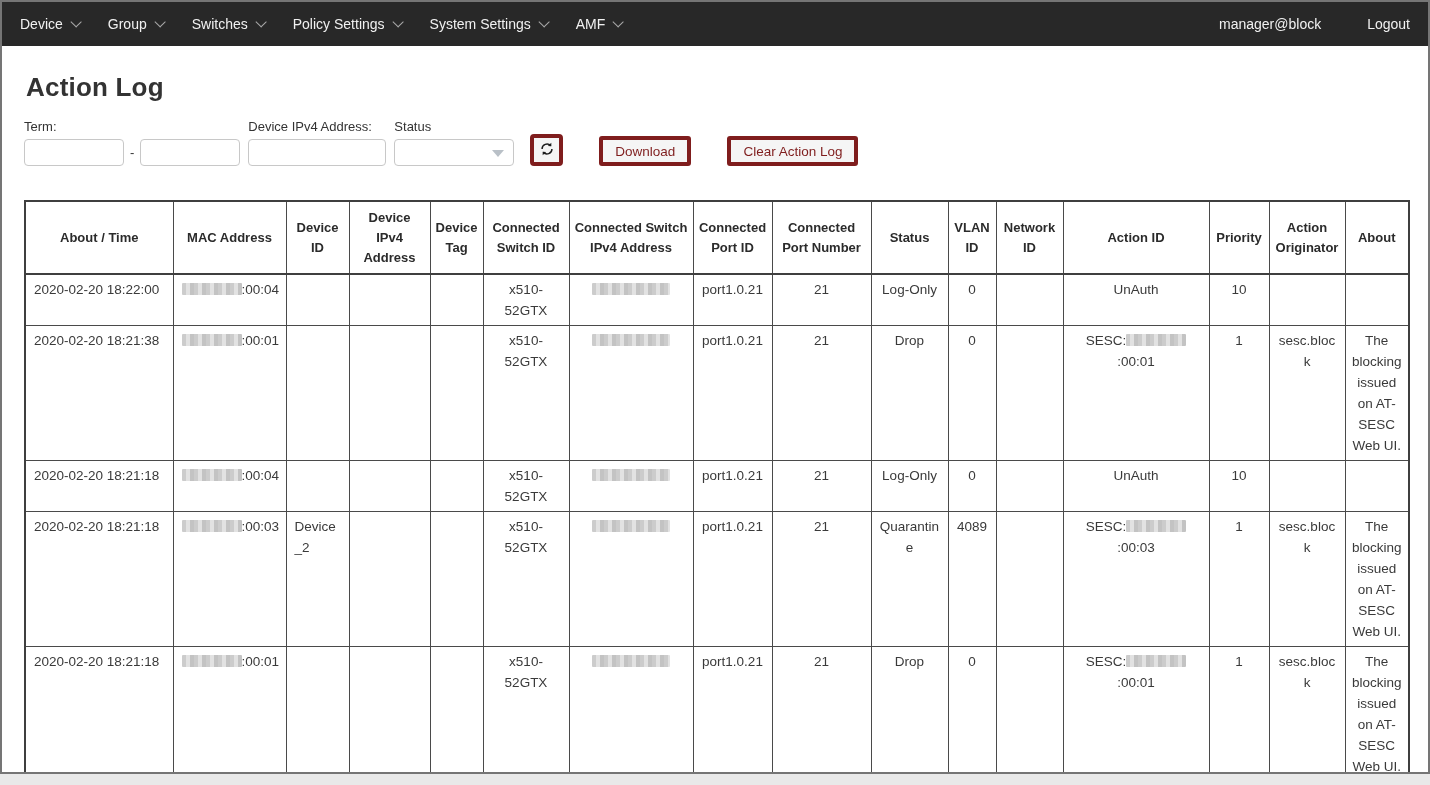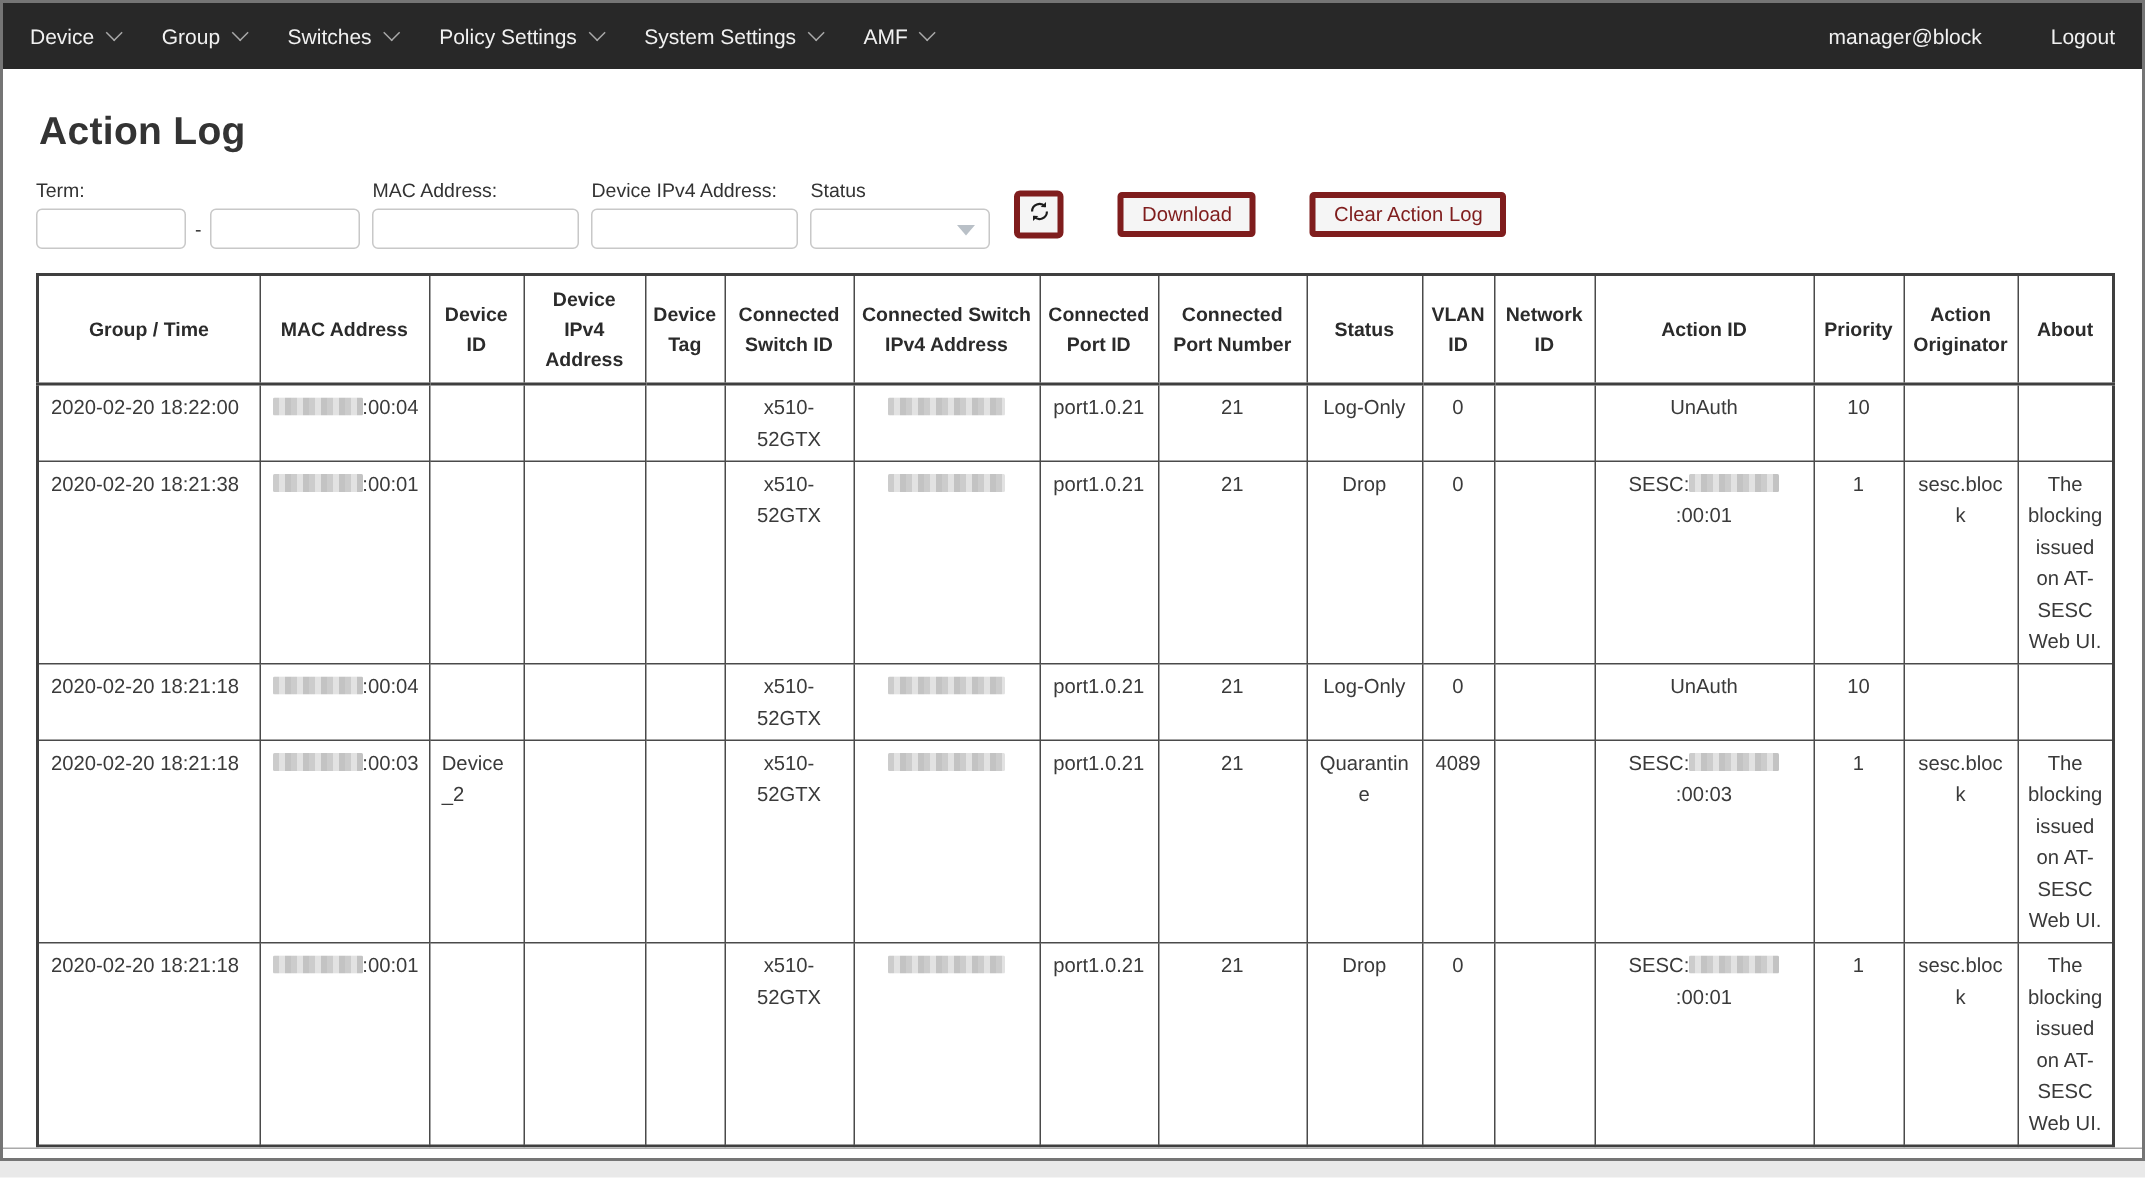--- a/index.html
+++ b/index.html
@@ -23,21 +23,21 @@
     width: 8px; height: 8px; border-right: 1.6px solid #a9a9a9; border-bottom: 1.6px solid #a9a9a9;
     transform: rotate(45deg) translateY(-3px); display: inline-block;
   }
   .nav-right { margin-left: auto; display: flex; align-items: center; gap: 46px; }
   .nav-user { color: #f1f1f1; font-size: 14px; }
   .nav-logout { color: #f1f1f1; font-size: 14px; cursor: pointer; }
   
   .main { padding: 14px 22px 0 22px; flex: 1 1 auto; }
   .page-title { font-size: 26px; font-weight: 600; color: #333; margin: 12px 0 16px 2px; letter-spacing: .2px; }
   
-  .filters { display: flex; align-items: center; margin-bottom: 16px; }
+  .filters { display: flex; align-items: flex-end; margin-bottom: 34px; }
   .fgroup { display: flex; flex-direction: column; margin-right: 8px; }
   .flabel { font-size: 13px; color: #333; margin-bottom: 5px; }
   .finput {
     height: 27px; border: 1px solid #c8c8c8; border-radius: 4px;
     font-size: 13px; padding: 0 6px; color:#333; outline: none; background:#fff;
   }
   .term-wrap { display: flex; align-items: center; gap: 6px; }
   .term-input { width: 100px; }
   .dash { font-size: 13px; color:#333; }
   .w138 { width: 138px; }
@@ -134,24 +134,20 @@
     <h1 class="page-title">Action Log</h1>
 
     <div class="filters">
       <div class="fgroup">
         <span class="flabel">Term:</span>
         <div class="term-wrap">
           <input class="finput term-input" value="" style="">
           <span class="dash">-</span>
           <input class="finput term-input" value="" style="">
         </div>
-      </div>
-      <div class="fgroup">
-        <span class="flabel">MAC Address:</span>
-        <input class="finput w138" value="" style="">
       </div>
       <div class="fgroup">
         <span class="flabel">Device IPv4 Address:</span>
         <input class="finput w138" value="" style="">
       </div>
       <div class="fgroup">
         <span class="flabel">Status</span>
         <div class="select-box">
           <span></span>
           <span class="select-arrow"></span>
@@ -185,21 +181,21 @@
           <col style="width: 77px;">
           <col style="width: 48px;">
           <col style="width: 67px;">
           <col style="width: 146px;">
           <col style="width: 60px;">
           <col style="width: 76px;">
           <col style="width: 64px;">
         </colgroup>
       <thead>
           <tr id="log-head">
-            <th>Group / Time</th>
+            <th>About / Time</th>
             <th>MAC Address</th>
             <th>Device ID</th>
             <th>Device IPv4 Address</th>
             <th>Device Tag</th>
             <th>Connected Switch ID</th>
             <th>Connected Switch IPv4 Address</th>
             <th>Connected Port ID</th>
             <th>Connected Port Number</th>
             <th>Status</th>
             <th>VLAN ID</th>

